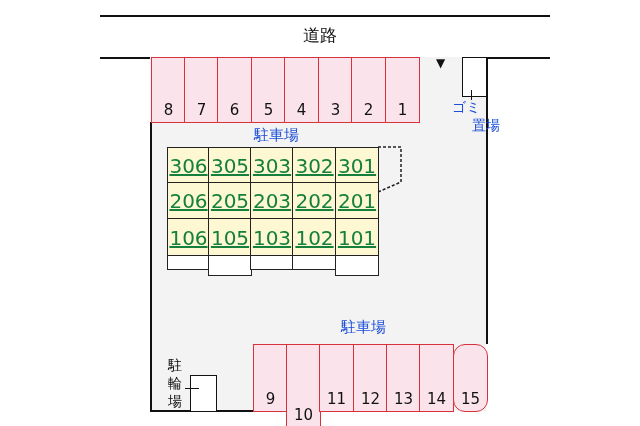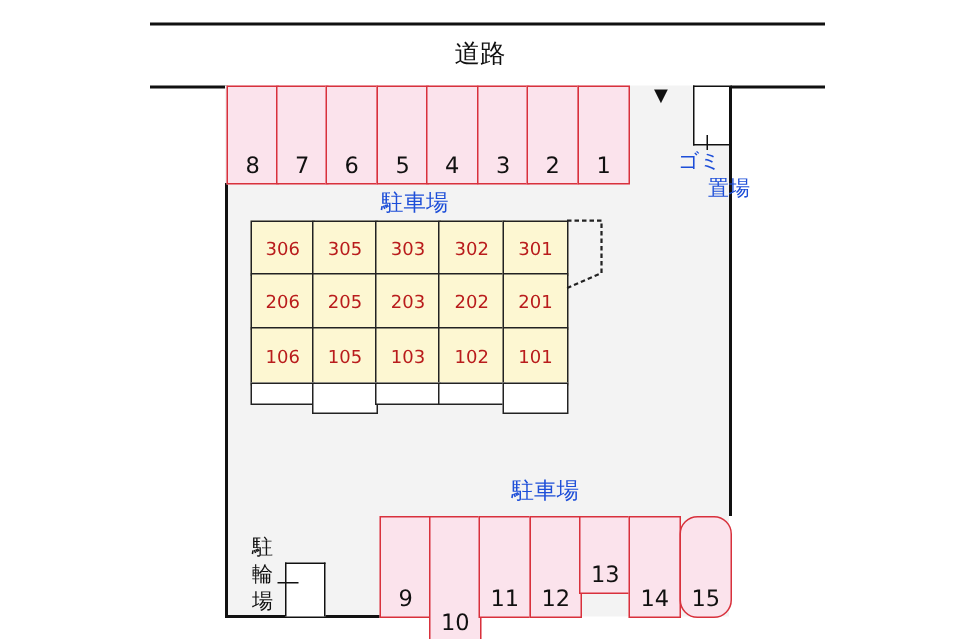--- a/index.html
+++ b/index.html
@@ -5,21 +5,21 @@
   html, body { margin: 0; padding: 0; background: #ffffff; }
   body { width: 640px; height: 426px; position: relative; overflow: hidden;
          font-family: "DejaVu Sans", "Liberation Sans", sans-serif; color: #111; }
   .abs { position: absolute; }
   .line { position: absolute; background: #111; }
   .road-label { position: absolute; left: 290px; top: 24px; width: 60px; text-align: center; font-size: 17px; }
   .site { position: absolute; left: 150px; top: 57px; width: 336px; height: 354px; background: #f3f3f3; }
   .pk { position: absolute; background: #fbe3ec; border: 1.5px solid #d8313c; box-sizing: border-box;
         display: flex; align-items: flex-end; justify-content: center; padding-bottom: 3px; font-size: 15px; color: #111; }
   .unit { position: absolute; background: #fdf7d2; border: 1.5px solid #222; box-sizing: border-box;
-          display: flex; align-items: center; justify-content: center; font-size: 12px; color: #b91c1c; }
+          display: flex; align-items: center; justify-content: center; font-size: 20px; color: #15803d; text-decoration: underline; }
   .blank { position: absolute; background: #ffffff; border: 1.5px solid #222; box-sizing: border-box; }
   .lbl { position: absolute; font-size: 15px; color: #1d4ed8; white-space: nowrap; }
   .vlbl { position: absolute; font-size: 14px; line-height: 17px; width: 16px; text-align: center; }
 </style>
 </head>
 <body>
 
 <div class="line" style="left:100px; top:15px; width:450px; height:2px;"></div>
 <div class="road-label">道路</div>
 <div class="line" style="left:100px; top:57px; width:52px; height:2px;"></div>
@@ -79,21 +79,21 @@
     <polyline points="1,1 24,1 24,36 1,46" fill="none" stroke="#222" stroke-width="1.5" stroke-dasharray="3,2"></polyline>
   </svg>
 </div>
 
 <div class="lbl" style="left:341px; top:318px;">駐車場</div>
 <div>
   <div class="pk" style="left:253px; top:344px; width:35px; height:68px;">9</div>
   <div class="pk" style="left:286px; top:344px; width:35px; height:84px;">10</div>
   <div class="pk" style="left:319px; top:344px; width:35px; height:68px;">11</div>
   <div class="pk" style="left:353px; top:344px; width:35px; height:68px;">12</div>
-  <div class="pk" style="left:386px; top:344px; width:35px; height:52px;">13</div>
+  <div class="pk" style="left:386px; top:344px; width:35px; height:68px;">13</div>
   <div class="pk" style="left:419px; top:344px; width:35px; height:68px;">14</div>
   <div class="pk" style="left:453px; top:344px; width:35px; height:68px;border-radius:12px;">15</div>
 </div>
 
 <div class="vlbl" style="left:167px; top:357px;">駐</div>
 <div class="vlbl" style="left:167px; top:375px;">輪</div>
 <div class="vlbl" style="left:167px; top:393px;">場</div>
 <div class="abs" style="left:190px; top:375px; width:27px; height:36px; background:#fff; border:1.5px solid #111; border-bottom:none; box-sizing:border-box;"></div>
 <div class="line" style="left:185px; top:388px; width:14px; height:1px;"></div>
 

